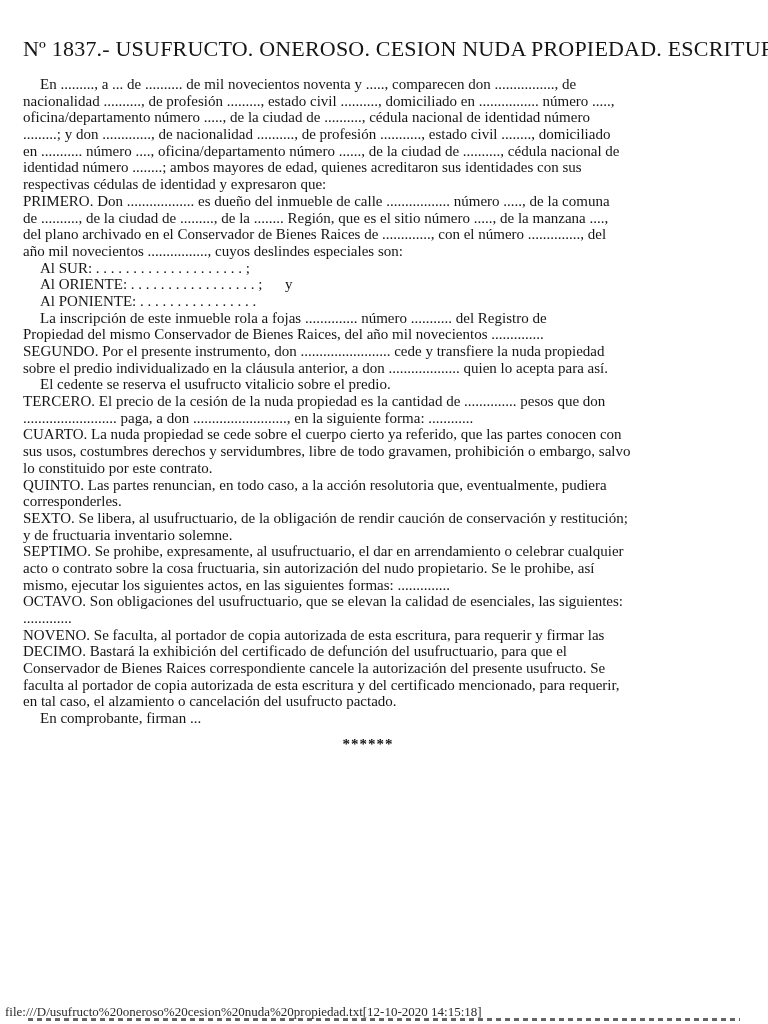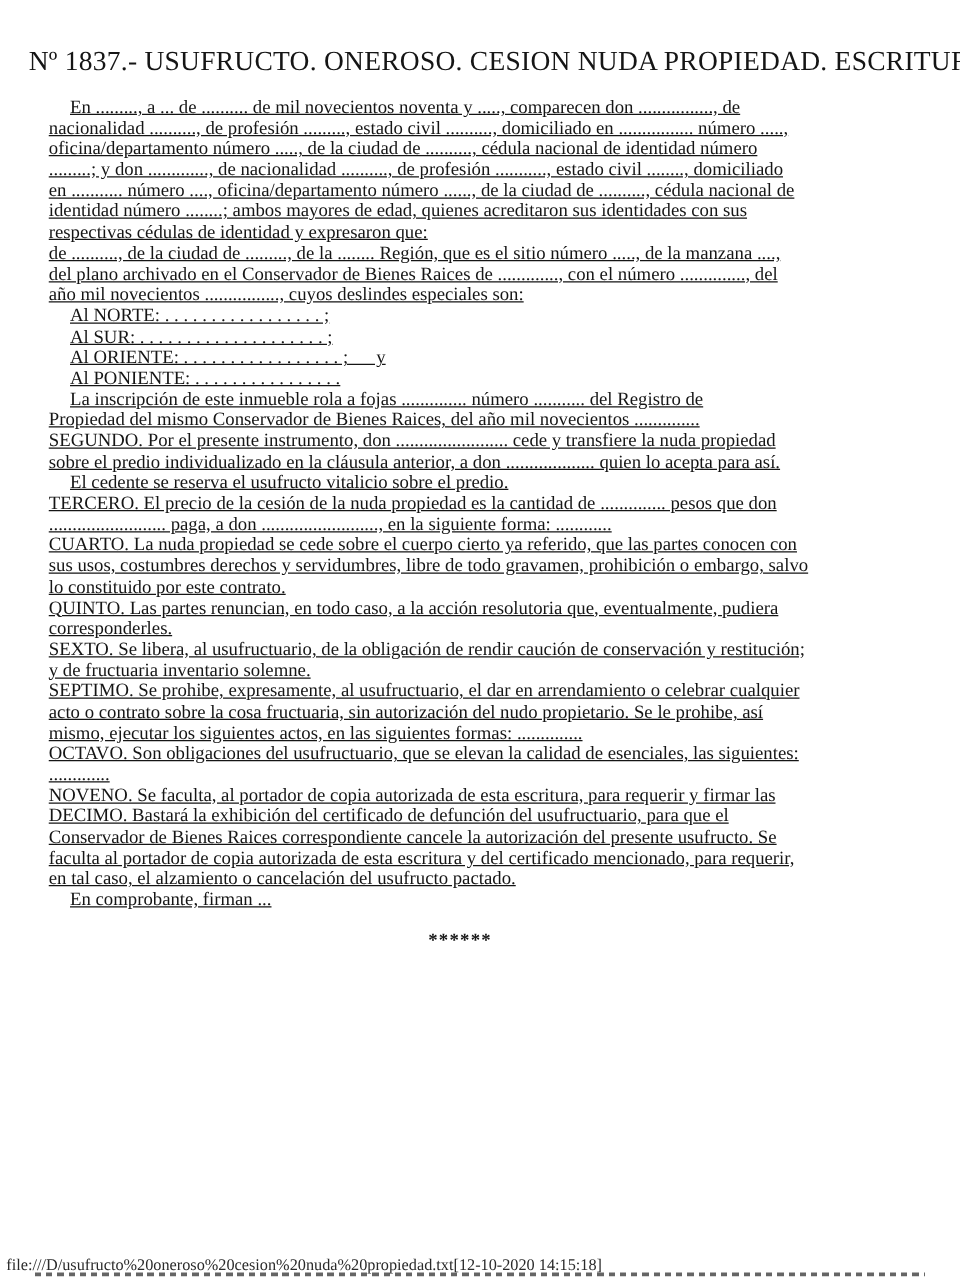--- a/index.html
+++ b/index.html
@@ -19,21 +19,21 @@
     left: 23px;
     width: 716px;
   }
   .doc-title {
     font-size: 22px;
     font-weight: normal;
     margin: 0 0 14px 0;
     white-space: nowrap;
     letter-spacing: 0.2px;
   }
-  .doc-body { margin: 16px; text-decoration: underline; }
+  .doc-body { margin: 0; }
   .line {
     font-size: 15px;
     line-height: 16.7px;
     height: 16.7px;
     white-space: nowrap;
   }
   .line.indent { padding-left: 17px; }
   .separator {
     margin-top: 9px;
     width: 690px;
@@ -67,24 +67,24 @@
   <h1 class="doc-title">Nº 1837.- USUFRUCTO. ONEROSO. CESION NUDA PROPIEDAD. ESCRITURA. FORMULARIO</h1>
 
   <div class="doc-body">
       <div class="line indent">En ........., a ... de .......... de mil novecientos noventa y ....., comparecen don ................, de</div>
       <div class="line">nacionalidad .........., de profesión ........., estado civil .........., domiciliado en ................ número .....,</div>
       <div class="line">oficina/departamento número ....., de la ciudad de .........., cédula nacional de identidad número</div>
       <div class="line">.........; y don ............., de nacionalidad .........., de profesión ..........., estado civil ........, domiciliado</div>
       <div class="line">en ........... número ...., oficina/departamento número ......, de la ciudad de .........., cédula nacional de</div>
       <div class="line">identidad número ........; ambos mayores de edad, quienes acreditaron sus identidades con sus</div>
       <div class="line">respectivas cédulas de identidad y expresaron que:</div>
+      <div class="line">PRIMERO. Don .................. es dueño del inmueble de calle ................. número ....., de la comuna</div>
       <div class="line">de .........., de la ciudad de ........., de la ........ Región, que es el sitio número ....., de la manzana ....,</div>
       <div class="line">del plano archivado en el Conservador de Bienes Raices de ............., con el número .............., del</div>
       <div class="line">año mil novecientos ................, cuyos deslindes especiales son:</div>
-      <div class="line indent">Al NORTE: . . . . . . . . . . . . . . . . . ;</div>
       <div class="line indent">Al SUR: . . . . . . . . . . . . . . . . . . . . ;</div>
       <div class="line indent">Al ORIENTE: . . . . . . . . . . . . . . . . . ;&nbsp;&nbsp;&nbsp;&nbsp;&nbsp; y</div>
       <div class="line indent">Al PONIENTE: . . . . . . . . . . . . . . . .</div>
       <div class="line indent">La inscripción de este inmueble rola a fojas .............. número ........... del Registro de</div>
       <div class="line">Propiedad del mismo Conservador de Bienes Raices, del año mil novecientos ..............</div>
       <div class="line">SEGUNDO. Por el presente instrumento, don ........................ cede y transfiere la nuda propiedad</div>
       <div class="line">sobre el predio individualizado en la cláusula anterior, a don ................... quien lo acepta para así.</div>
       <div class="line indent">El cedente se reserva el usufructo vitalicio sobre el predio.</div>
       <div class="line">TERCERO. El precio de la cesión de la nuda propiedad es la cantidad de .............. pesos que don</div>
       <div class="line">......................... paga, a don ........................., en la siguiente forma: ............</div>

